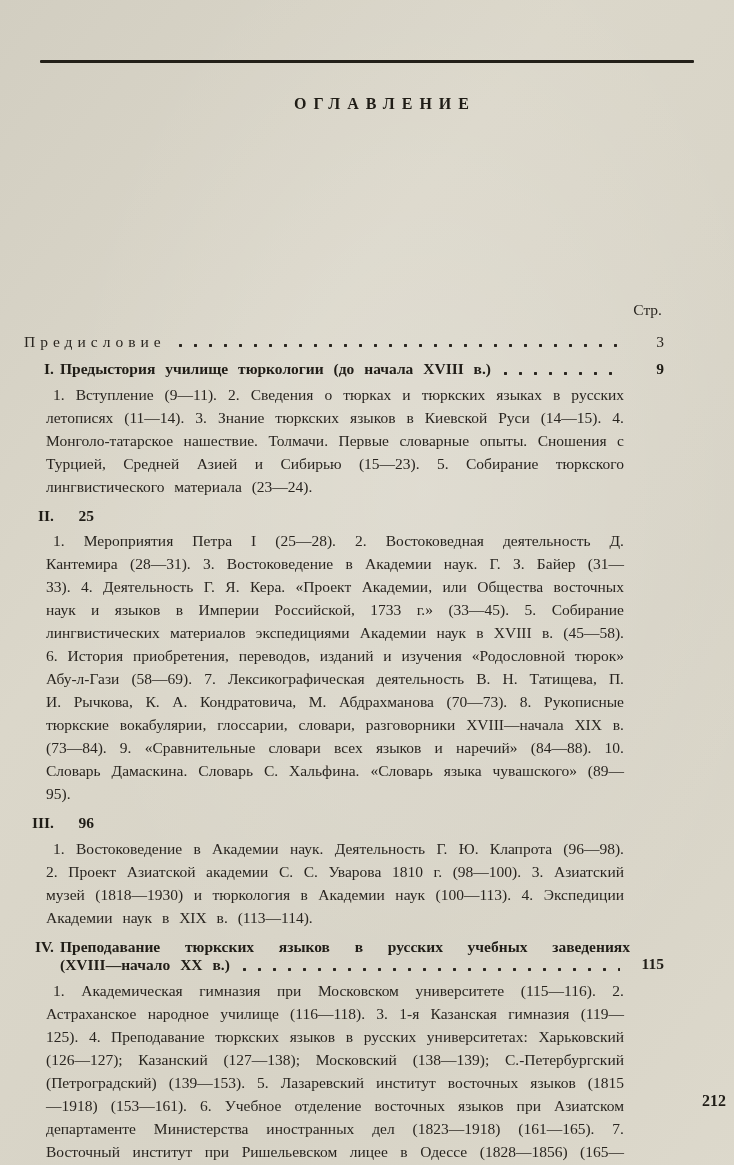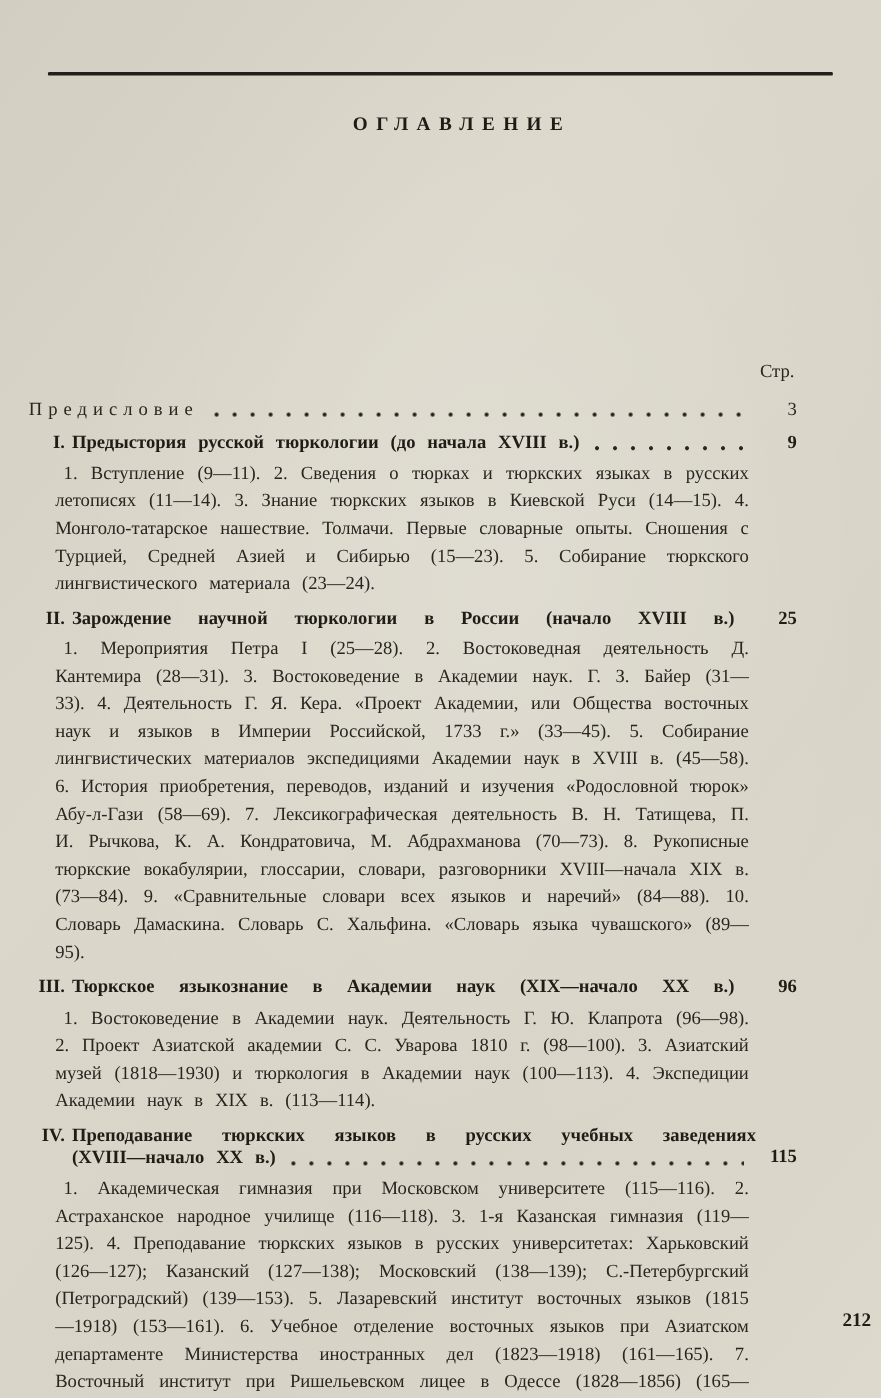--- a/index.html
+++ b/index.html
@@ -106,40 +106,38 @@
 
     <div class="row preface-row">
       <span class="preface-label">Предисловие</span>
       <span class="leader"></span>
       <span class="pagenum">3</span>
     </div>
 
     <div class="section">
       <div class="heading">
         <span class="numeral">I.</span>
-        <span class="head-text">Предыстория русской тюркологии (до начала XVIII в.)</span>
+        <span class="head-text">Предыстория училище тюркологии (до начала XVIII в.)</span>
         <span class="leader"></span>
         <span class="pagenum">9</span>
       </div>
       <p class="body-par">1. Вступление (9—11). 2. Сведения о тюрках и тюркских языках в русских летописях (11—14). 3. Знание тюркских языков в Киевской Руси (14—15). 4. Монголо-татарское нашествие. Толмачи. Первые словарные опыты. Сношения с Турцией, Средней Азией и Сибирью (15—23). 5. Собирание тюркского лингвистического материала (23—24).</p>
     </div>
 
     <div class="section">
       <div class="heading">
         <span class="numeral">II.</span>
-        <span class="head-text head-fill">Зарождение научной тюркологии в России (начало XVIII в.)</span>
         <span class="pagenum">25</span>
       </div>
       <p class="body-par">1. Мероприятия Петра I (25—28). 2. Востоковедная деятельность Д. Кантемира (28—31). 3. Востоковедение в Академии наук. Г. З. Байер (31—33). 4. Деятельность Г. Я. Кера. «Проект Академии, или Общества восточных наук и языков в Империи Российской, 1733 г.» (33—45). 5. Собирание лингвистических материалов экспедициями Академии наук в XVIII в. (45—58). 6. История приобретения, переводов, изданий и изучения «Родословной тюрок» Абу-л-Гази (58—69). 7. Лексикографическая деятельность В. Н. Татищева, П. И. Рычкова, К. А. Кондратовича, М. Абдрахманова (70—73). 8. Рукописные тюркские вокабулярии, глоссарии, словари, разговорники XVIII—начала XIX в. (73—84). 9. «Сравнительные словари всех языков и наречий» (84—88). 10. Словарь Дамаскина. Словарь С. Хальфина. «Словарь языка чувашского» (89—95).</p>
     </div>
 
     <div class="section">
       <div class="heading">
         <span class="numeral">III.</span>
-        <span class="head-text head-fill">Тюркское языкознание в Академии наук (XIX—начало XX в.)</span>
         <span class="pagenum">96</span>
       </div>
       <p class="body-par">1. Востоковедение в Академии наук. Деятельность Г. Ю. Клапрота (96—98). 2. Проект Азиатской академии С. С. Уварова 1810 г. (98—100). 3. Азиатский музей (1818—1930) и тюркология в Академии наук (100—113). 4. Экспедиции Академии наук в XIX в. (113—114).</p>
     </div>
 
     <div class="section">
       <div class="heading heading-2line">
         <span class="numeral">IV.</span>
         <span class="head-col">
           <span class="head-line1" style="display:block">Преподавание тюркских языков в русских учебных заведениях</span>

